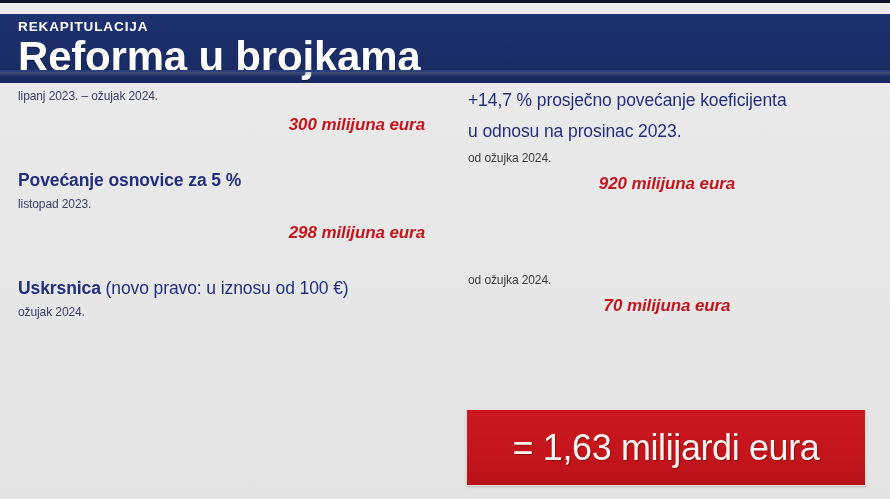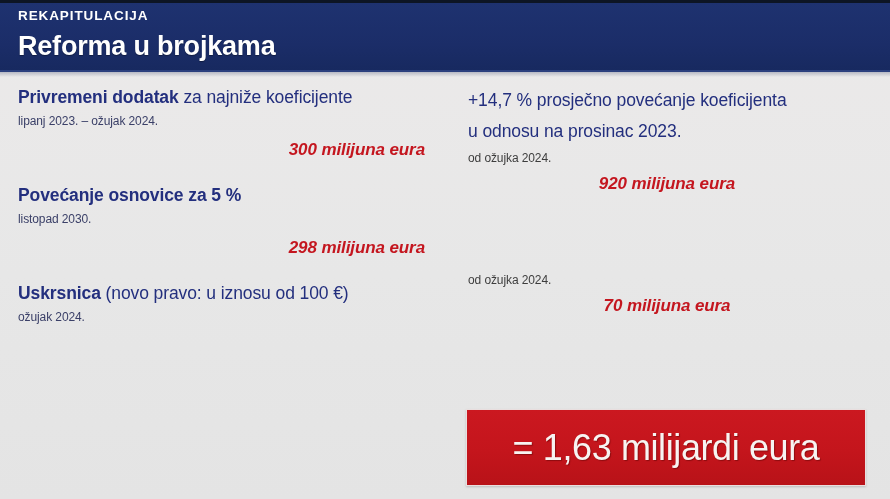--- a/index.html
+++ b/index.html
@@ -27,38 +27,38 @@
     position: absolute;
     top: 0; left: 0;
     width: 890px;
     height: 3px;
     background: #0d1524;
   }
 
   
   .banner {
     position: absolute;
-    top: 3px; left: 0;
+    top: 14px; left: 0;
     width: 890px;
     height: 69px;
     background: linear-gradient(180deg, #1e3270 0%, #1b2d68 60%, #17295f 100%);
     box-sizing: border-box;
     padding: 5px 0 0 18px;
   }
   .banner-kicker {
     color: #ffffff;
     font-size: 13.5px;
     font-weight: bold;
     letter-spacing: 0.9px;
     line-height: 16px;
     text-transform: uppercase;
   }
   .banner-title {
     color: #ffffff;
-    font-size: 27px;
+    font-size: 42px;
     font-weight: bold;
     line-height: 42px;
     letter-spacing: -0.2px;
     margin-top: 1px;
     text-shadow: 0 1px 1px rgba(0,0,0,0.35);
   }
   .banner-underline {
     position: absolute;
     top: 70px; left: 0;
     width: 890px;
@@ -107,21 +107,21 @@
     color: #c4161f;
     font-size: 17px;
     font-weight: bold;
     text-align: right;
     letter-spacing: -0.1px;
     line-height: 22px;
     font-style: italic;
   }
 
   
-  .col-left .entry + .entry { margin-top: 22px; }
+  .col-left .entry + .entry { margin-top: 32px; }
   .col-left .entry-amount { margin-top: 6px; padding-right: 3px; }
 
   
   .col-right .entry-title-lg {
     color: #232f7e;
     font-size: 17.5px;
     font-weight: normal;
     line-height: 31px;
     letter-spacing: -0.1px;
   }
@@ -161,28 +161,27 @@
   <div class="banner">
     <div class="banner-kicker">REKAPITULACIJA</div>
     <div class="banner-title">Reforma u brojkama</div>
   </div>
   <div class="banner-underline"></div>
   <div class="banner-shadow"></div>
 
   <div class="col col-left">
 
     <div class="entry">
-      <div class="entry-title"><b>Privremeni dodatak</b><span> za najniže koeficijente</span></div>
       <div class="entry-sub">lipanj 2023. – ožujak 2024.</div>
       <div class="entry-amount">300 milijuna eura</div>
     </div>
 
     <div class="entry">
       <div class="entry-title"><b>Povećanje osnovice za 5 %</b><span></span></div>
-      <div class="entry-sub">listopad 2030.</div>
+      <div class="entry-sub">listopad 2023.</div>
       <div class="entry-amount">298 milijuna eura</div>
     </div>
 
 
     <div class="entry">
       <div class="entry-title"><b>Uskrsnica</b><span> (novo pravo: u iznosu od 100 €)</span></div>
       <div class="entry-sub">ožujak 2024.</div>
     </div>
 
   </div>

